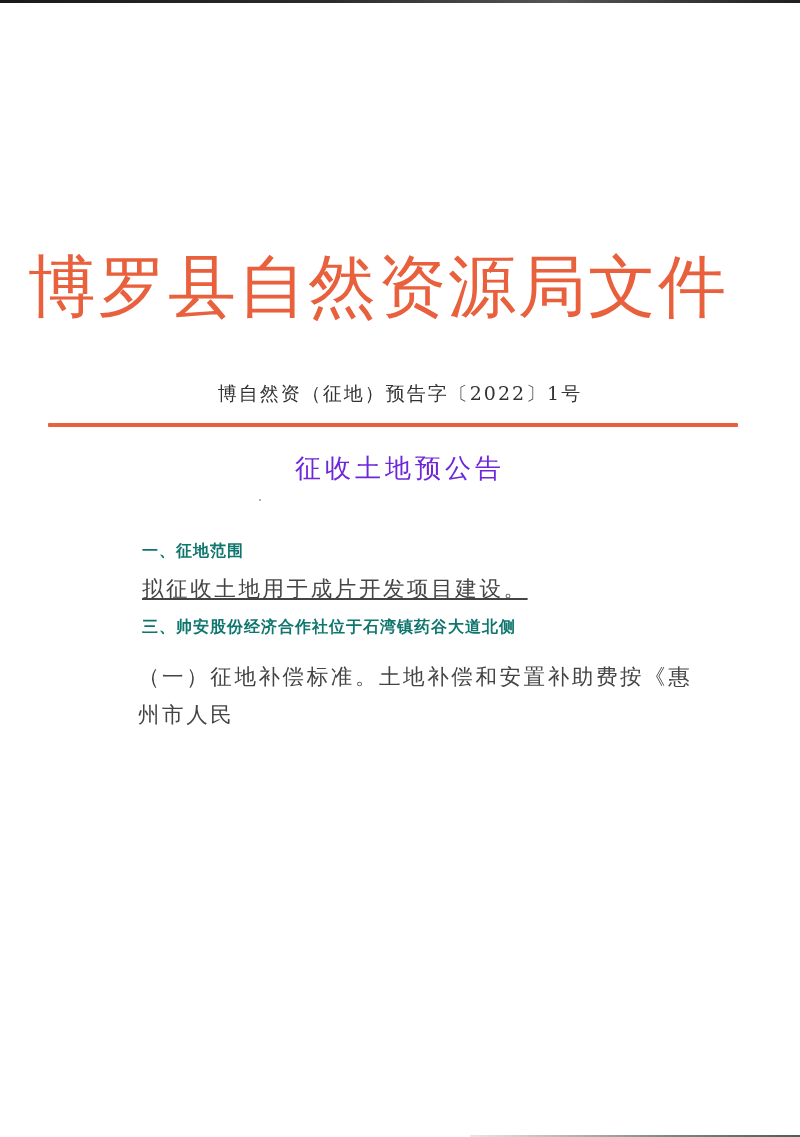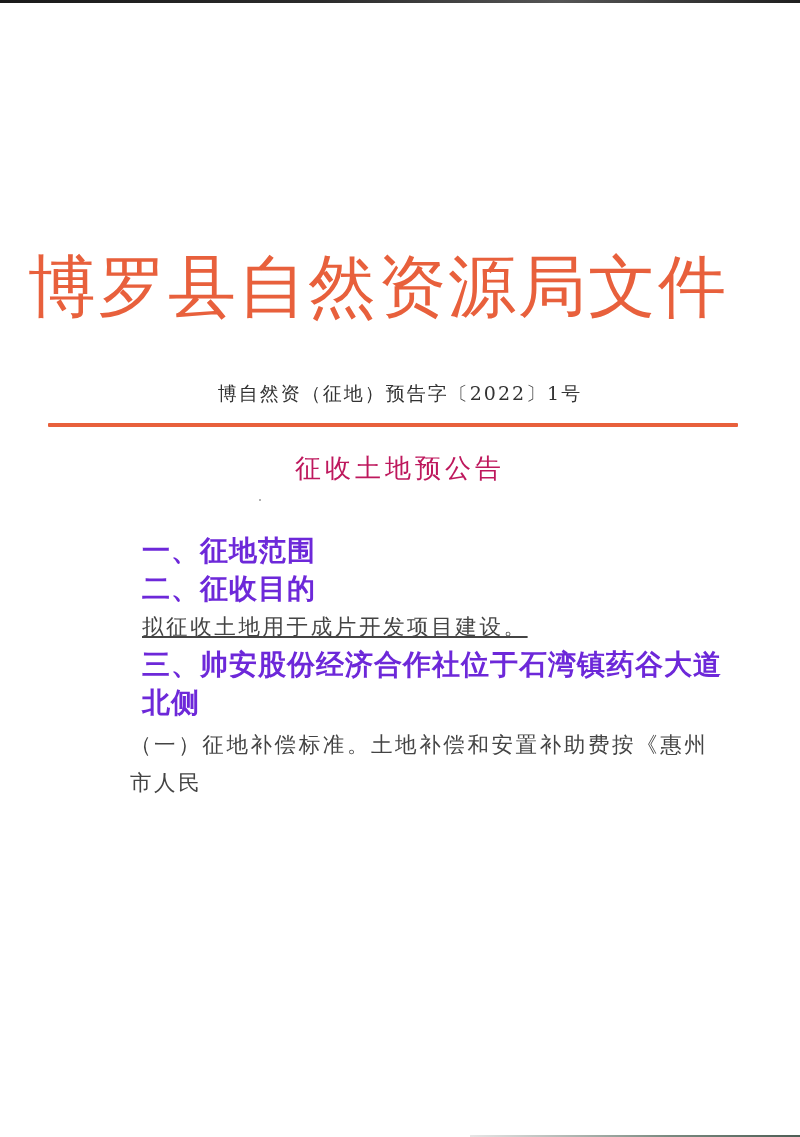--- a/index.html
+++ b/index.html
@@ -58,21 +58,21 @@
     }
     .doc-title {
       position: absolute;
       left: 0; top: 448px;
       width: 800px;
       text-align: center;
       font-family: "DejaVu Sans", "Liberation Sans", sans-serif;
       font-size: 26px;
       line-height: 40px;
       letter-spacing: 4px;
-      color: #be185d;
+      color: #6d28d9;
     }
     .body-text {
       position: absolute;
       left: 96px;
       top: 532px;
       width: 632px;
       font-size: 21.5px;
       line-height: 38px;
       color: #444;
       letter-spacing: 2.6px;
@@ -83,27 +83,27 @@
       text-align-last: left;
     }
     .indent {
       text-indent: 2em;
     }
     .section-heading {
       margin: 0;
       padding-left: 46px;
       font-family: "DejaVu Sans", "Liberation Sans", sans-serif;
       font-weight: bold;
-      font-size: 28px;
+      font-size: 16px;
       line-height: 38px;
       letter-spacing: 1px;
-      color: #6d28d9;
+      color: #0f766e;
     }
     .sub-item {
-      margin: 4px;
+      margin: 12px;
       padding-left: 46px;
     }
     .plain-indent {
       margin: 0;
       padding-left: 46px;
       text-decoration: underline;
     }
     .speck {
       position: absolute;
       width: 2px; height: 2px;
@@ -123,20 +123,19 @@
 <div class="red-rule"></div>
 
 <div class="doc-title">征收土地预公告</div>
 
 <div class="speck" style="left:259px; top:499px;"></div>
 
 <div class="body-text">
 
   <h2 class="section-heading">一、征地范围</h2>
 
-  <h2 class="section-heading">二、征收目的</h2>
   <p class="plain-indent">拟征收土地用于成片开发项目建设。</p>
 
   <h2 class="section-heading">三、帅安股份经济合作社位于石湾镇药谷大道北侧</h2>
   <p class="sub-item" style="padding-left:30px;">（一）征地补偿标准。土地补偿和安置补助费按《惠州市人民</p>
 </div>
 
 <div class="scan-bottom-edge"></div>
 
 </body></html>

